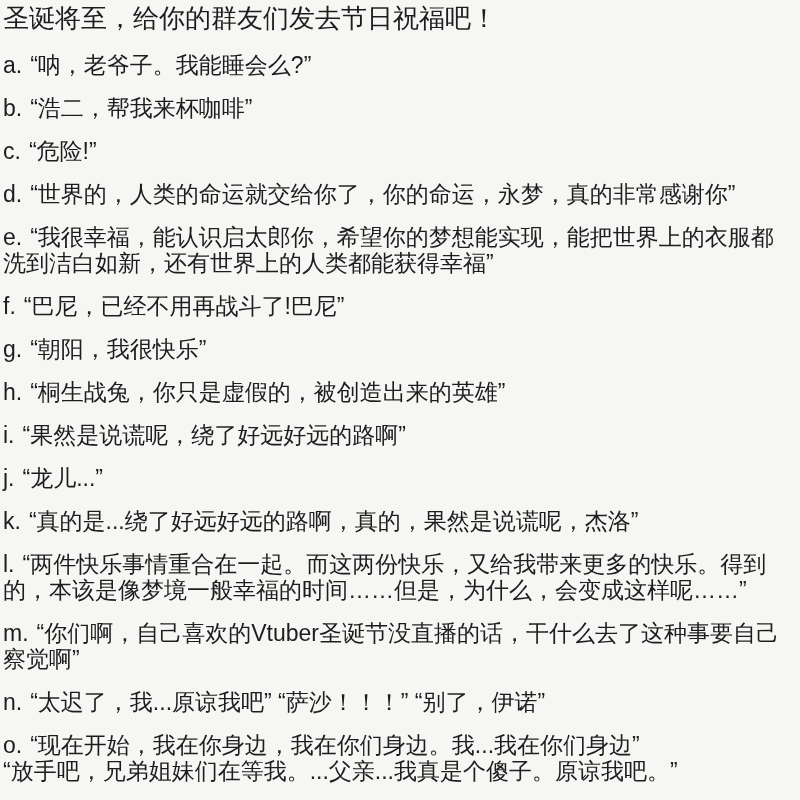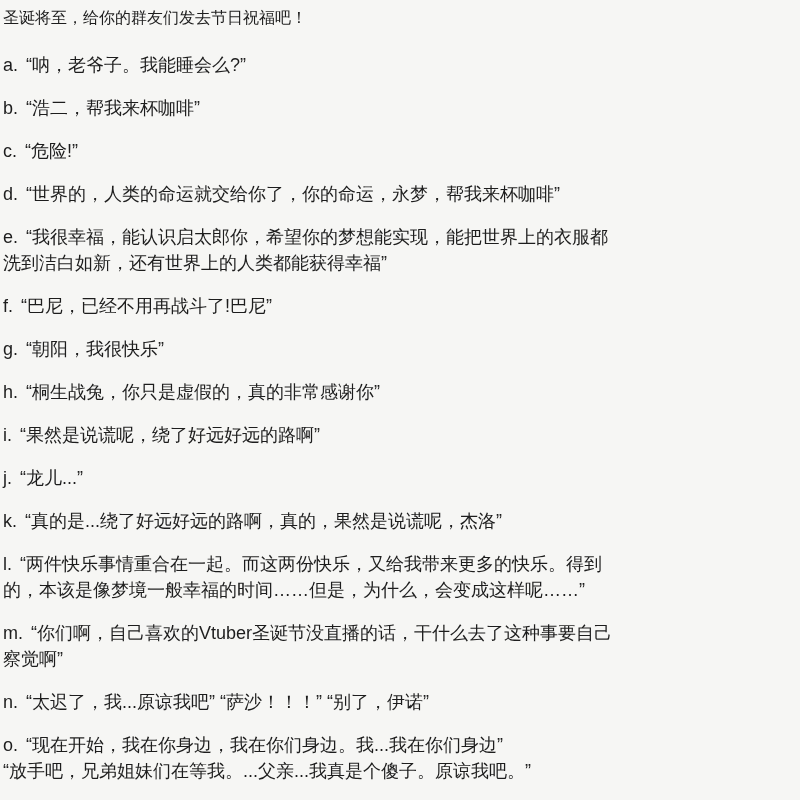--- a/index.html
+++ b/index.html
@@ -9,28 +9,28 @@
   body {
     width: 800px;
     height: 800px;
     box-sizing: border-box;
     padding: 5px 4px 0 3px;
     background: #f6f6f4;
     overflow: hidden;
     font-family: "Liberation Sans", sans-serif;
   }
   .title {
-    font-size: 16px;
+    font-size: 26px;
     line-height: 26px;
     font-weight: normal;
     color: #1d1d1d;
     margin: 0 0 21px 0;
   }
   .item {
-    font-size: 18px;
+    font-size: 23px;
     line-height: 26px;
     color: #1d1d1d;
     margin: 0 0 17px 0;
   }
   .item .label {
     display: inline;
     margin-right: 8px;
   }
   .item .text {
     white-space: pre-line;
@@ -40,30 +40,30 @@
 <body style="background: rgb(246, 246, 244); color: rgb(29, 29, 29);">
 
 <h1 class="title">圣诞将至，给你的群友们发去节日祝福吧！</h1>
 
 <p class="item"><span class="label">a.</span><span class="text">“呐，老爷子。我能睡会么?”</span></p>
 
 <p class="item"><span class="label">b.</span><span class="text">“浩二，帮我来杯咖啡”</span></p>
 
 <p class="item"><span class="label">c.</span><span class="text">“危险!”</span></p>
 
-<p class="item"><span class="label">d.</span><span class="text">“世界的，人类的命运就交给你了，你的命运，永梦，帮我来杯咖啡”</span></p>
+<p class="item"><span class="label">d.</span><span class="text">“世界的，人类的命运就交给你了，你的命运，永梦，真的非常感谢你”</span></p>
 
 <p class="item"><span class="label">e.</span><span class="text">“我很幸福，能认识启太郎你，希望你的梦想能实现，能把世界上的衣服都
 洗到洁白如新，还有世界上的人类都能获得幸福”</span></p>
 
 <p class="item"><span class="label">f.</span><span class="text">“巴尼，已经不用再战斗了!巴尼”</span></p>
 
 <p class="item"><span class="label">g.</span><span class="text">“朝阳，我很快乐”</span></p>
 
-<p class="item"><span class="label">h.</span><span class="text">“桐生战兔，你只是虚假的，真的非常感谢你”</span></p>
+<p class="item"><span class="label">h.</span><span class="text">“桐生战兔，你只是虚假的，被创造出来的英雄”</span></p>
 
 <p class="item"><span class="label">i.</span><span class="text">“果然是说谎呢，绕了好远好远的路啊”</span></p>
 
 <p class="item"><span class="label">j.</span><span class="text">“龙儿...”</span></p>
 
 <p class="item"><span class="label">k.</span><span class="text">“真的是...绕了好远好远的路啊，真的，果然是说谎呢，杰洛”</span></p>
 
 <p class="item"><span class="label">l.</span><span class="text">“两件快乐事情重合在一起。而这两份快乐，又给我带来更多的快乐。得到
 的，本该是像梦境一般幸福的时间……但是，为什么，会变成这样呢……”</span></p>
 

